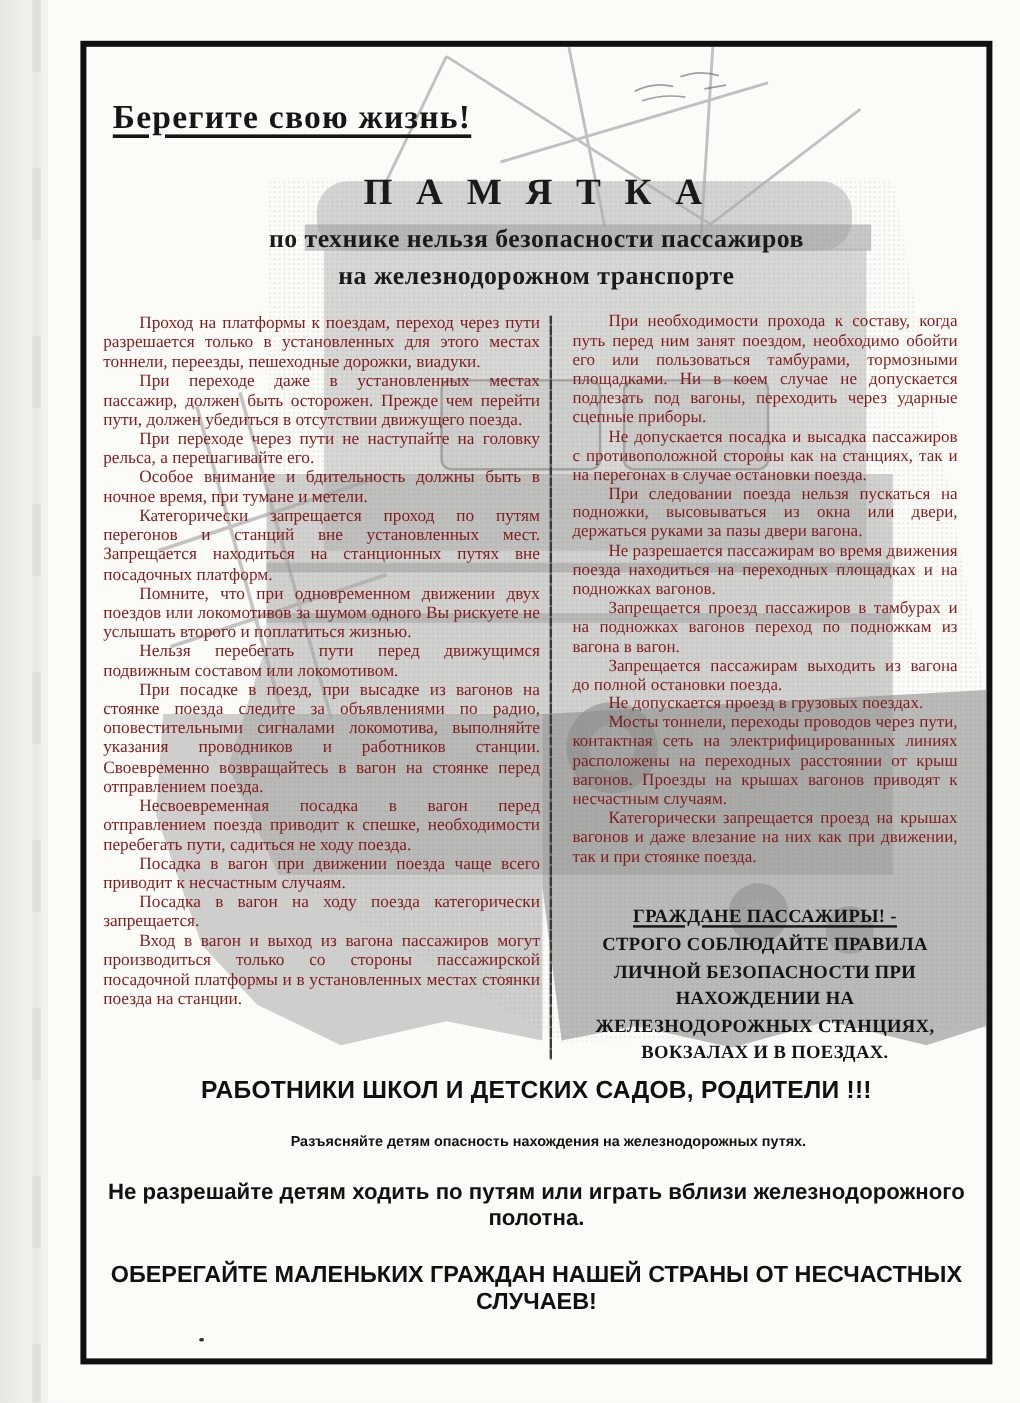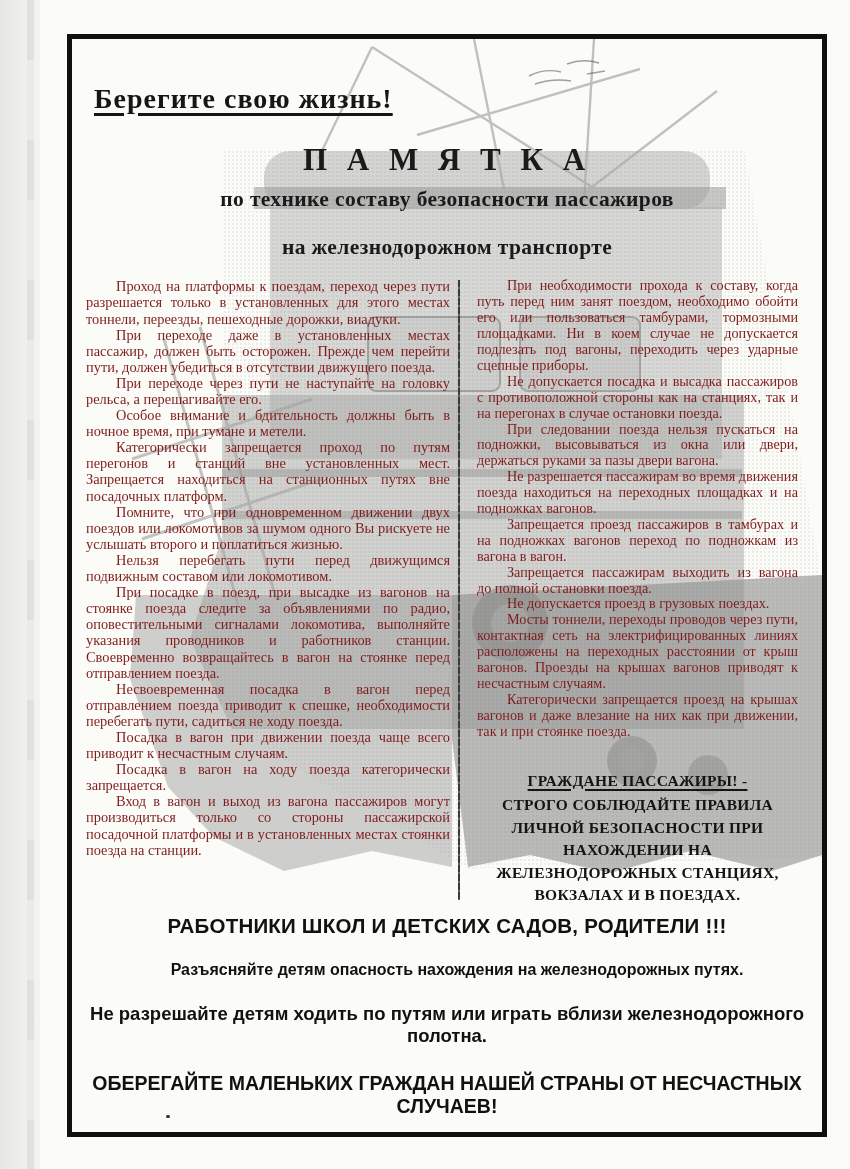--- a/index.html
+++ b/index.html
@@ -50,21 +50,21 @@
     letter-spacing:1px;
   }
   .main-title{
     margin-top:27px;text-align:center;
     font-size:31px;font-weight:bold;color:#1a1a1a;letter-spacing:6px;
   }
   .subtitle{
     text-align:center;font-size:21.5px;font-weight:bold;color:#1a1a1a;
     line-height:1.45;letter-spacing:.4px;margin-top:6px;
   }
-  .subtitle + .subtitle{margin-top:17px;}
+  .subtitle + .subtitle{margin-top:0;}
 
   .columns{
     display:flex;margin-top:15px;padding:0 24px 0 14px;align-items:stretch;
   }
   .col-left{width:372px;padding-right:8px;box-sizing:border-box;}
   .col-divider{width:2px;background:
     repeating-linear-gradient(180deg,#3a3a3a 0 7px,#6a6a6a 7px 9px);
     margin:2px 0 6px 0;}
   .col-right{flex:1;padding-left:17px;box-sizing:border-box;}
 
@@ -83,21 +83,21 @@
     text-decoration:underline;text-decoration-thickness:2px;text-underline-offset:3px;
     display:inline-block;
   }
   .notice .notice-body{display:block;margin-top:2px;}
 
   .footer{
     text-align:center;color:#111;
     font-family:"Liberation Sans", sans-serif;font-weight:bold;
   }
   .f0{margin-top:8px;font-size:20.5px;letter-spacing:.2px;}
-  .f1{margin-top:23px;font-size:16px;margin-left:20px;}
+  .f1{margin-top:23px;font-size:12px;margin-left:20px;}
   .f2{margin-top:24px;font-size:18.5px;}
   .f3{margin-top:25px;font-size:19.5px;}
 
   .stray-dot{
     position:absolute;left:166px;top:1115px;width:4px;height:3px;background:#333;border-radius:2px;
   }
 </style>
 </head>
 <body>
 
@@ -168,21 +168,21 @@
       <path d="M60 20 L 78 17"></path>
     </g>
   </svg>
 
   <div class="textlayer">
 
     <div class="slogan">Берегите свою жизнь!</div>
 
     <div class="main-title">П А М Я Т К А</div>
 
-    <div class="subtitle">по технике составу безопасности пассажиров</div>
+    <div class="subtitle">по технике нельзя безопасности пассажиров</div>
     <div class="subtitle">на железнодорожном транспорте</div>
 
     <div class="columns">
 
       <div class="col-left">
         <p class="para">Проход на платформы к поездам, переход через пути разрешается только в установленных для этого местах тоннели, переезды, пешеходные дорожки, виадуки.</p>
         <p class="para">При переходе даже в установленных местах пассажир, должен быть осторожен. Прежде чем перейти пути, должен убедиться в отсутствии движущего поезда.</p>
         <p class="para">При переходе через пути не наступайте на головку рельса, а перешагивайте его.</p>
         <p class="para">Особое внимание и бдительность должны быть в ночное время, при тумане и метели.</p>
         <p class="para">Категорически запрещается проход по путям перегонов и станций вне установленных мест. Запрещается находиться на станционных путях вне посадочных платформ.</p>

